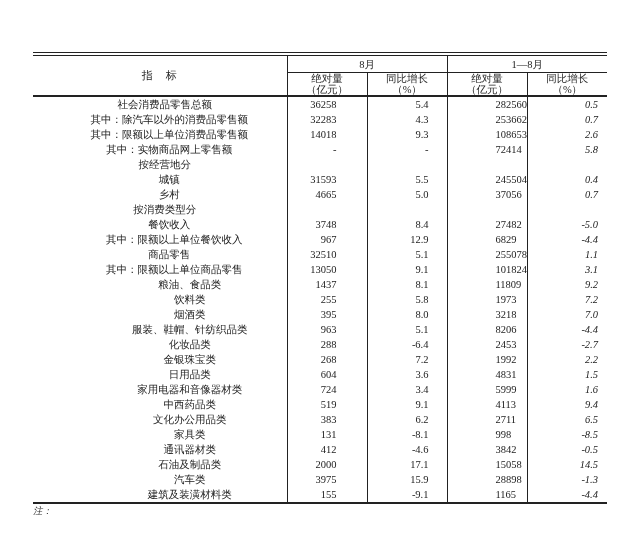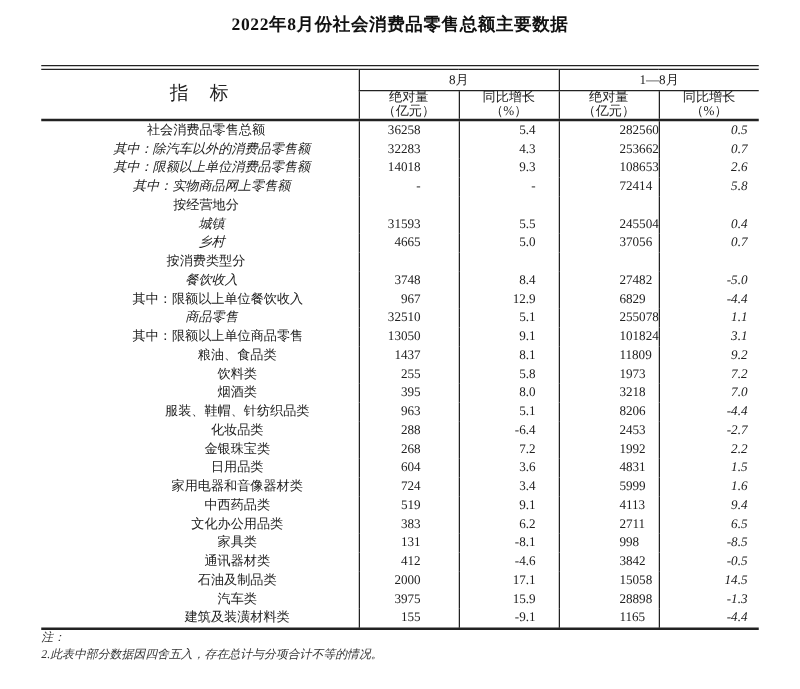--- a/index.html
+++ b/index.html
@@ -40,37 +40,37 @@
   th {
     font-weight: normal;
     text-align: center;
     vertical-align: middle;
     padding: 0;
     white-space: pre-line;
     line-height: 11px;
     color: #222;
   }
   .th-group { height: 16px; border-left: 1px solid #222; border-bottom: 1px solid #222; }
-  .th-ind   { border-bottom: 2px solid #222; font-size: 15px; letter-spacing: 1px; }
+  .th-ind   { border-bottom: 2px solid #222; font-size: 11px; letter-spacing: 1px; }
   .th-sub   { height: 22px; border-left: 1px solid #222; border-bottom: 2px solid #222; margin-left: 36px; }
 
   td {
     padding: 0;
     height: 15px;
     line-height: 15px;
     vertical-align: middle;
     white-space: nowrap;
     overflow: hidden;
     color: #222;
   }
   td.lbl { text-align: center; }
   td.num { text-align: right; border-left: 1px solid #222; }
 
   .ind-0 { padding-left: 10px; }
-  .ind-1 { padding-left: 19px; font-style: italic; }
+  .ind-1 { padding-left: 19px; }
   .ind-2 { padding-left: 29px; }
   .ind-3 { padding-left: 60px; }
 
   .v0 { padding-right: 30px; }
   .v1 { padding-right: 18px; }
   .v2 { padding-right: 28px; padding-left: 48px; }
   .v3 { padding-right: 9px; font-style: italic;  }
 
   .notes {
     position: absolute; top: 505px; left: 33px; width: 574px;
@@ -79,21 +79,20 @@
     line-height: 13px;
     color: #333;
   }
   .notes .note-line { white-space: nowrap; }
 </style>
 </head>
 <body>
 
 <div class="page">
 
-  <div class="title">2022年8月份社会消费品零售总额主要数据</div>
 
   <div class="table-wrap">
     <div class="top-rule"></div>
     <table>
       <colgroup>
         <col class="c-ind">
           <col class="c-num">
           <col class="c-num">
           <col class="c-num">
           <col class="c-num">
@@ -304,16 +303,15 @@
             <td class="num v1">-9.1</td>
             <td class="num v2">1165</td>
             <td class="num v3">-4.4</td>
           </tr>
         </tbody>
     </table>
   </div>
 
   <div class="notes">
     <div class="note-line">注：</div>
-    <div class="note-line">2.此表中部分数据因四舍五入，存在总计与分项合计不等的情况。</div>
   </div>
 
 </div>
 
 </body></html>

